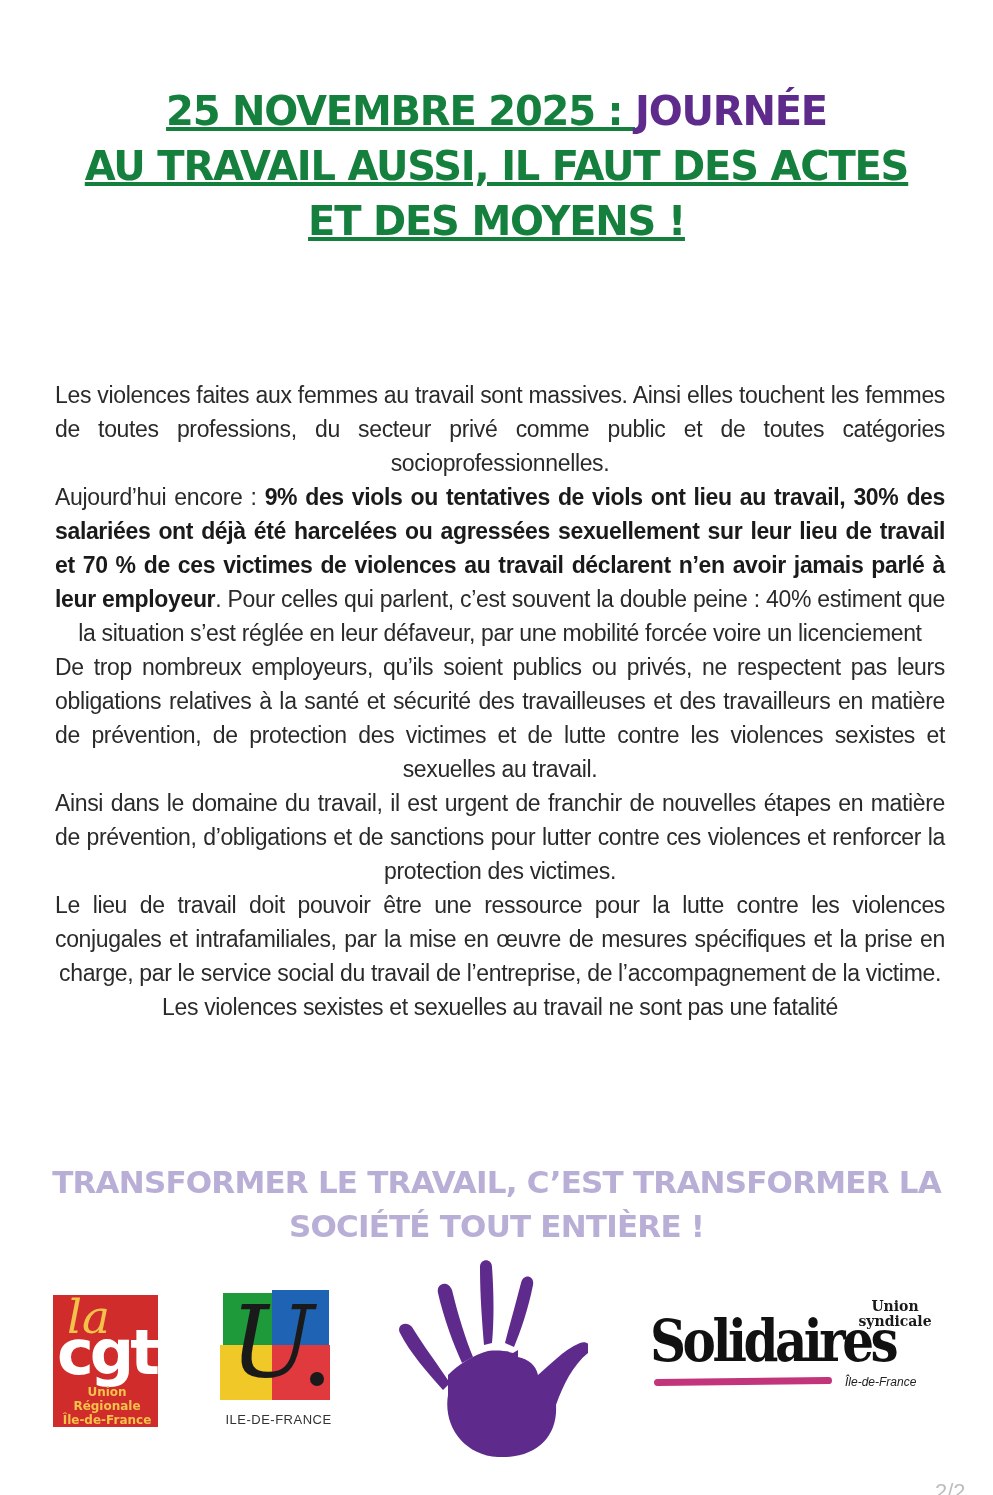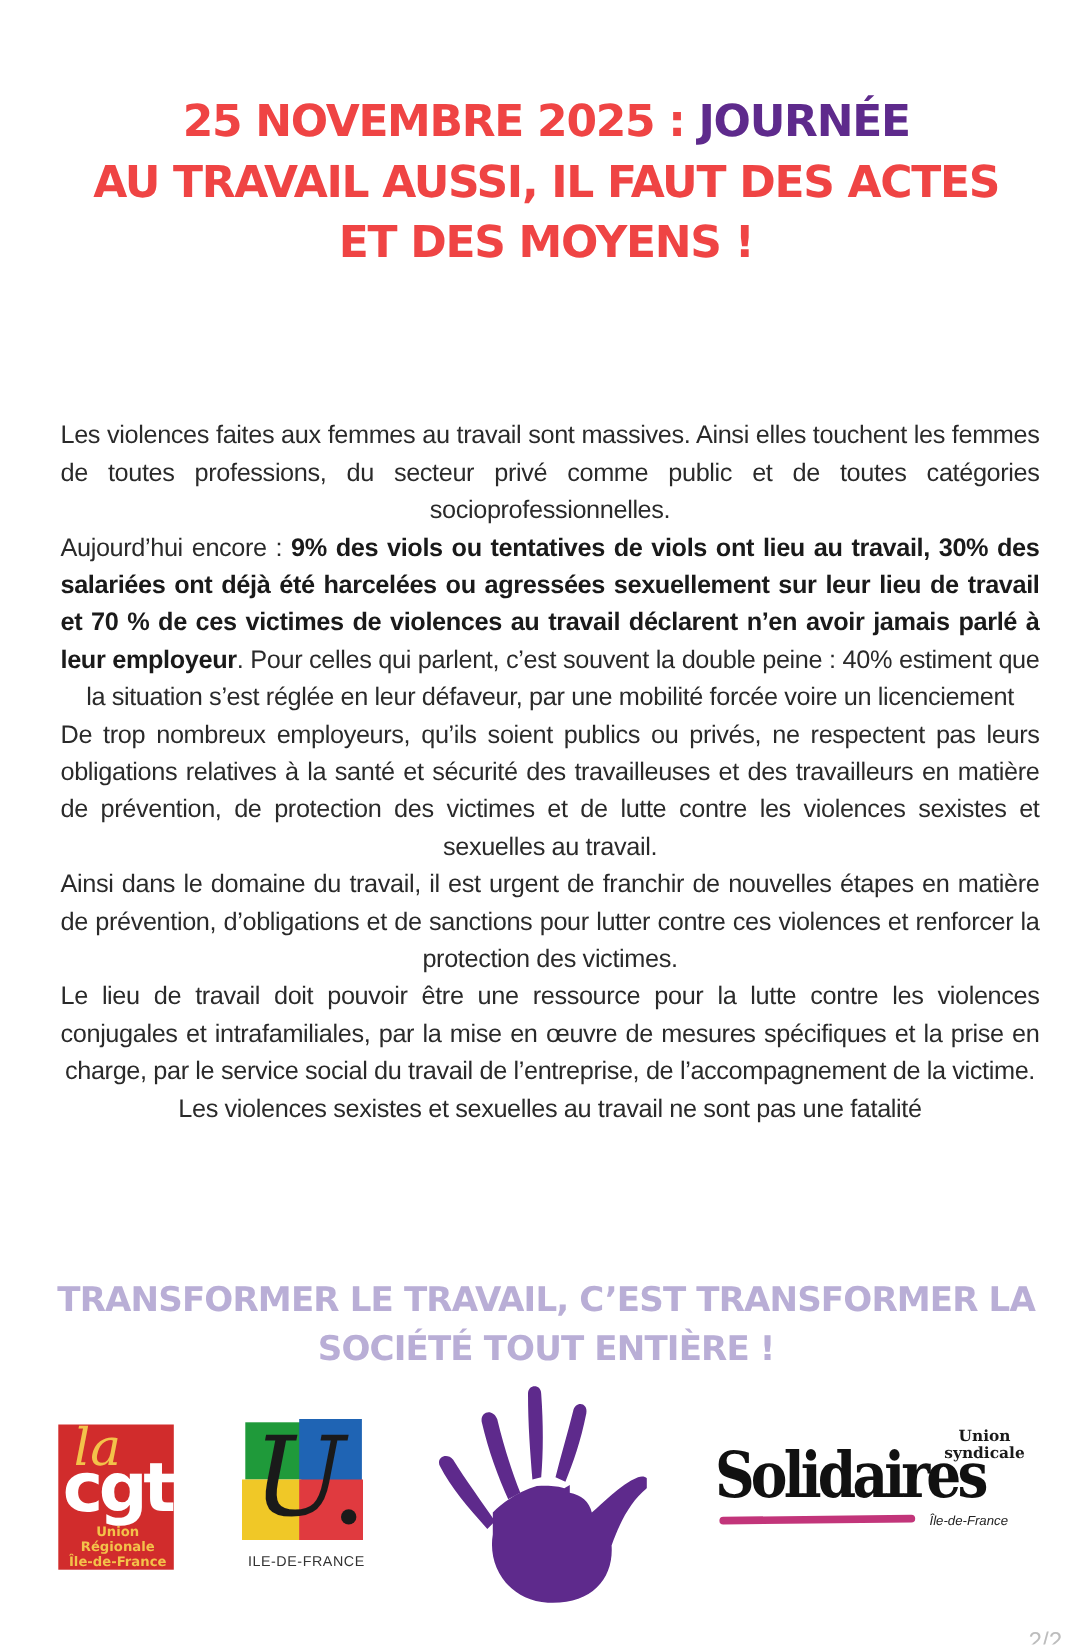--- a/index.html
+++ b/index.html
@@ -21,21 +21,21 @@
     width: 913px;
     text-align: center;
     font-family: "DejaVu Sans", sans-serif;
     font-weight: bold;
     font-size: 40px;
     line-height: 55px;
     letter-spacing: -1.2px;
     text-transform: uppercase;
   }
   .headline .line { display: block; white-space: nowrap; }
-  .light { color: #ef4444; }
+  .light { color: #15803d; text-decoration: underline; }
   .dark { color: #5e2a8c; }
 
   .body-text {
     position: absolute;
     top: 378px;
     left: 55px;
     width: 890px;
     font-family: "Liberation Sans", sans-serif;
     font-size: 23px;
     line-height: 34px;

